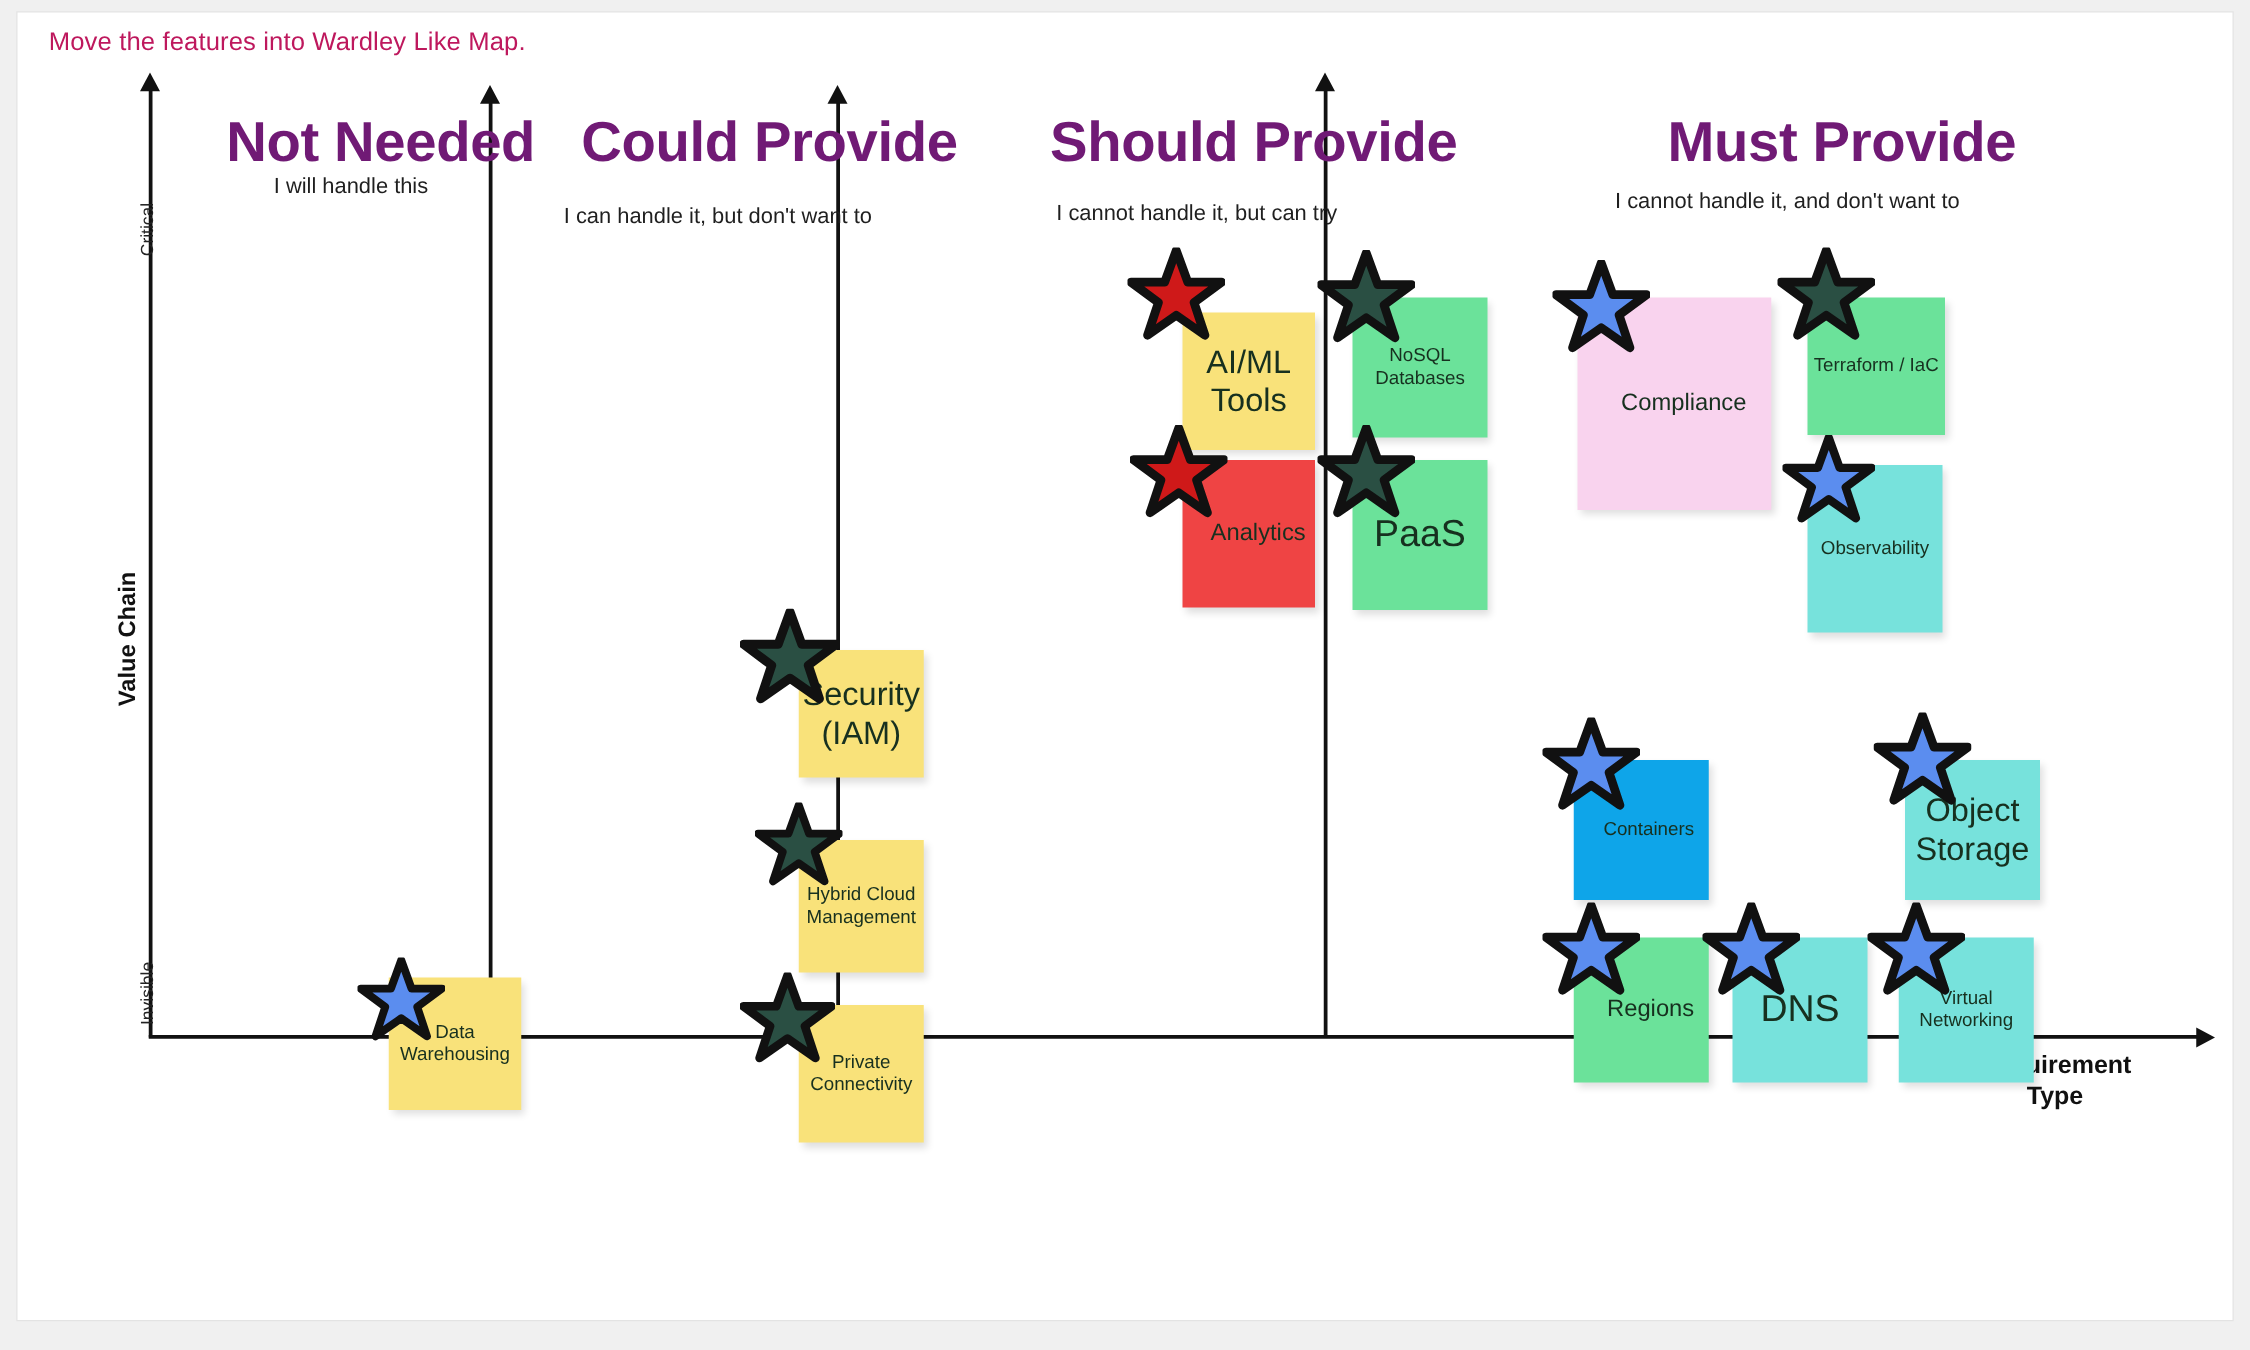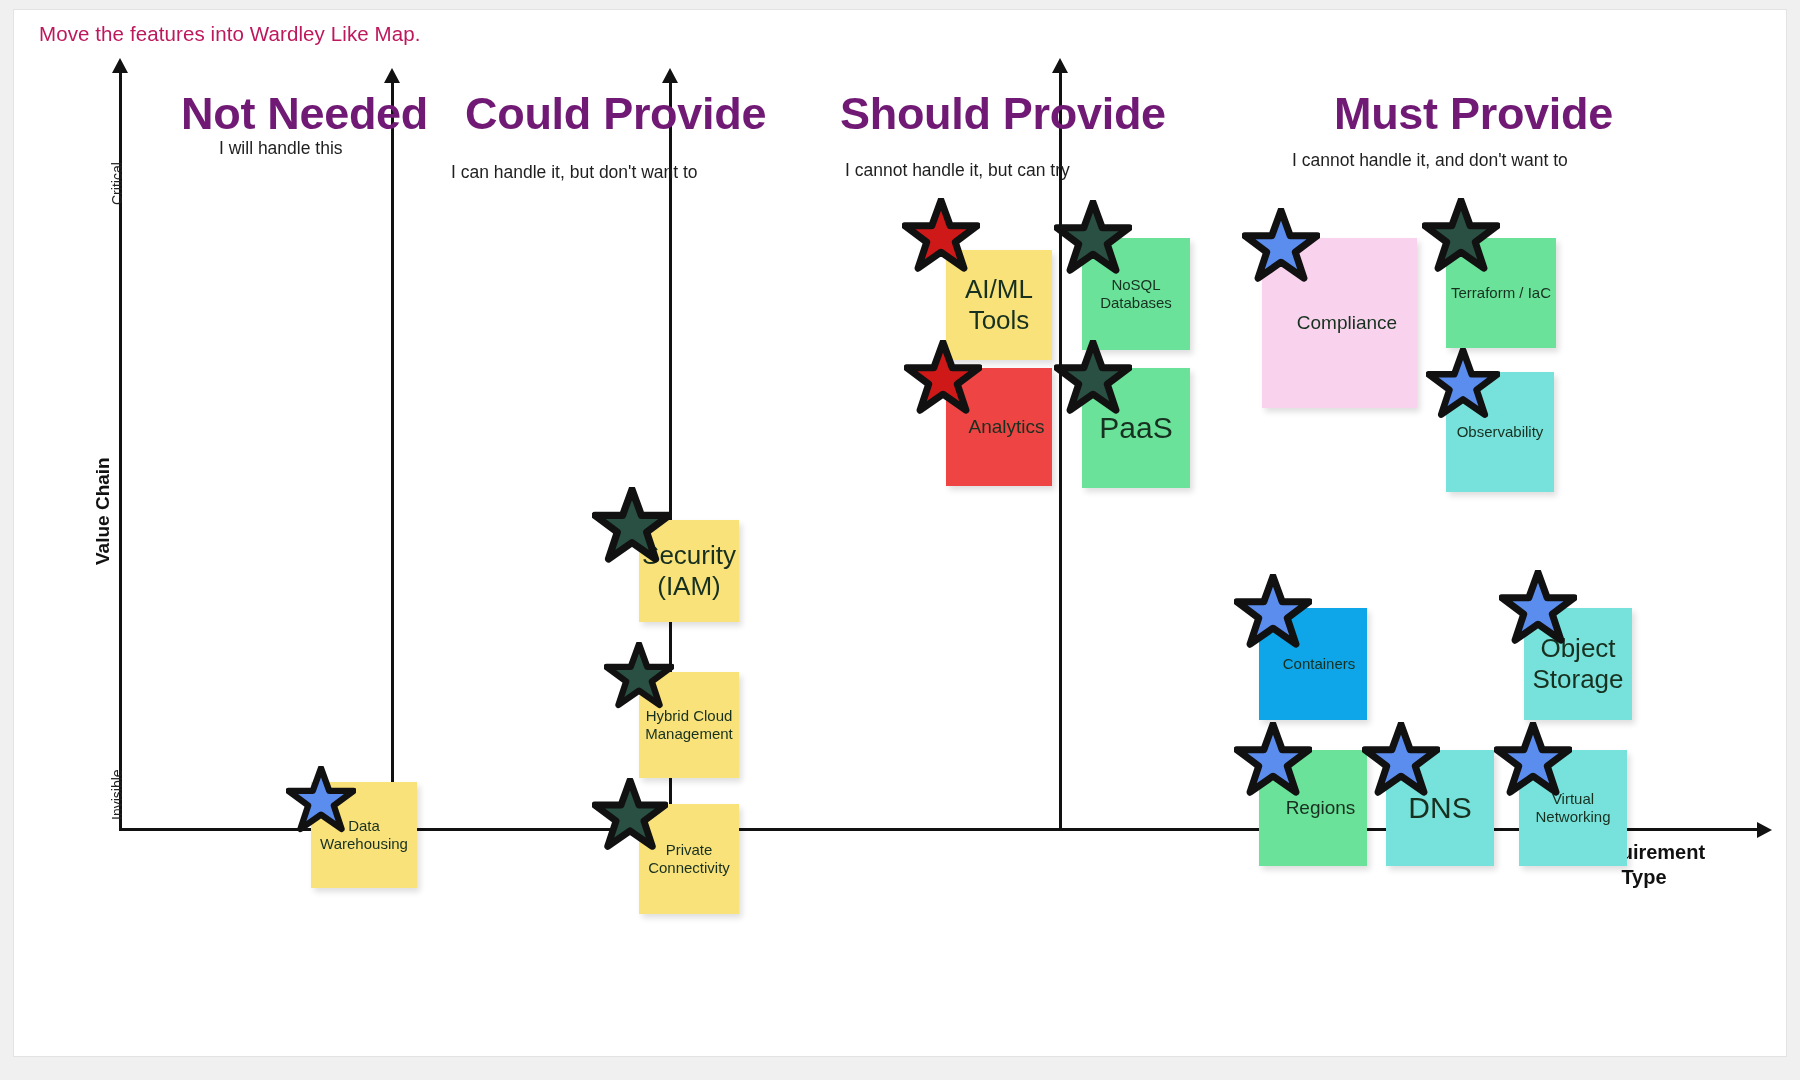--- a/index.html
+++ b/index.html
@@ -257,21 +257,21 @@
 
     <div class="note small" style="left: 1432px; top: 228px; width: 110px; height: 110px; background: rgb(107, 226, 154);">
       <span>Terraform / IaC</span>
     </div>
     <div class="star" style="left:1408px; top:188px; width:78px; height:78px;">
         <svg viewBox="0 0 100 100" xmlns="http://www.w3.org/2000/svg">
           <polygon points="50,3 61.8,35.5 96.5,35.5 68.3,56.5 79.4,90 50,69.5 20.6,90 31.7,56.5 3.5,35.5 38.2,35.5" fill="#2A4F43" stroke="#111111" stroke-width="9" stroke-linejoin="round"></polygon>
         </svg>
       </div>
 
-    <div class="note small" style="left: 1432px; top: 362px; width: 108px; height: 120px; background: rgb(119, 226, 220);">
+    <div class="note small" style="left: 1432px; top: 362px; width: 108px; height: 134px; background: rgb(119, 226, 220);">
       <span>Observability</span>
     </div>
     <div class="star" style="left:1412px; top:338px; width:74px; height:74px;">
         <svg viewBox="0 0 100 100" xmlns="http://www.w3.org/2000/svg">
           <polygon points="50,3 61.8,35.5 96.5,35.5 68.3,56.5 79.4,90 50,69.5 20.6,90 31.7,56.5 3.5,35.5 38.2,35.5" fill="#5B8DEF" stroke="#111111" stroke-width="9" stroke-linejoin="round"></polygon>
         </svg>
       </div>
 
     <div class="note small" style="left: 1245px; top: 598px; width: 108px; height: 112px; background: #0ea5e9; padding-left: 16px;">
       <span>Containers</span>

